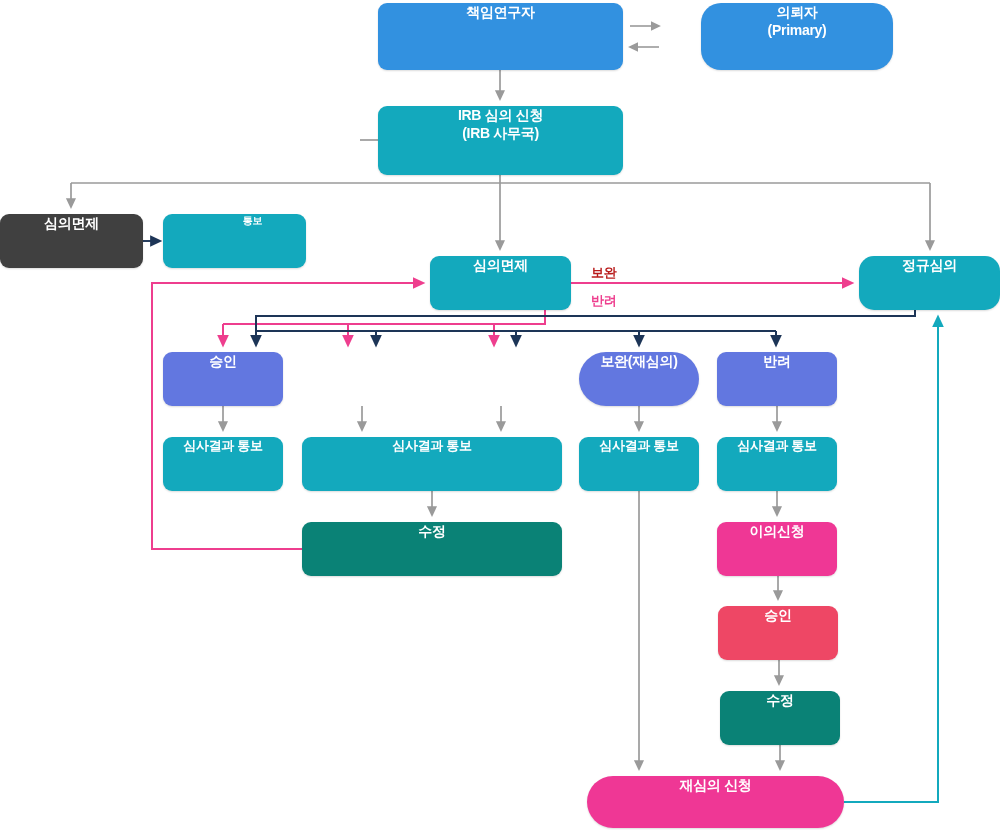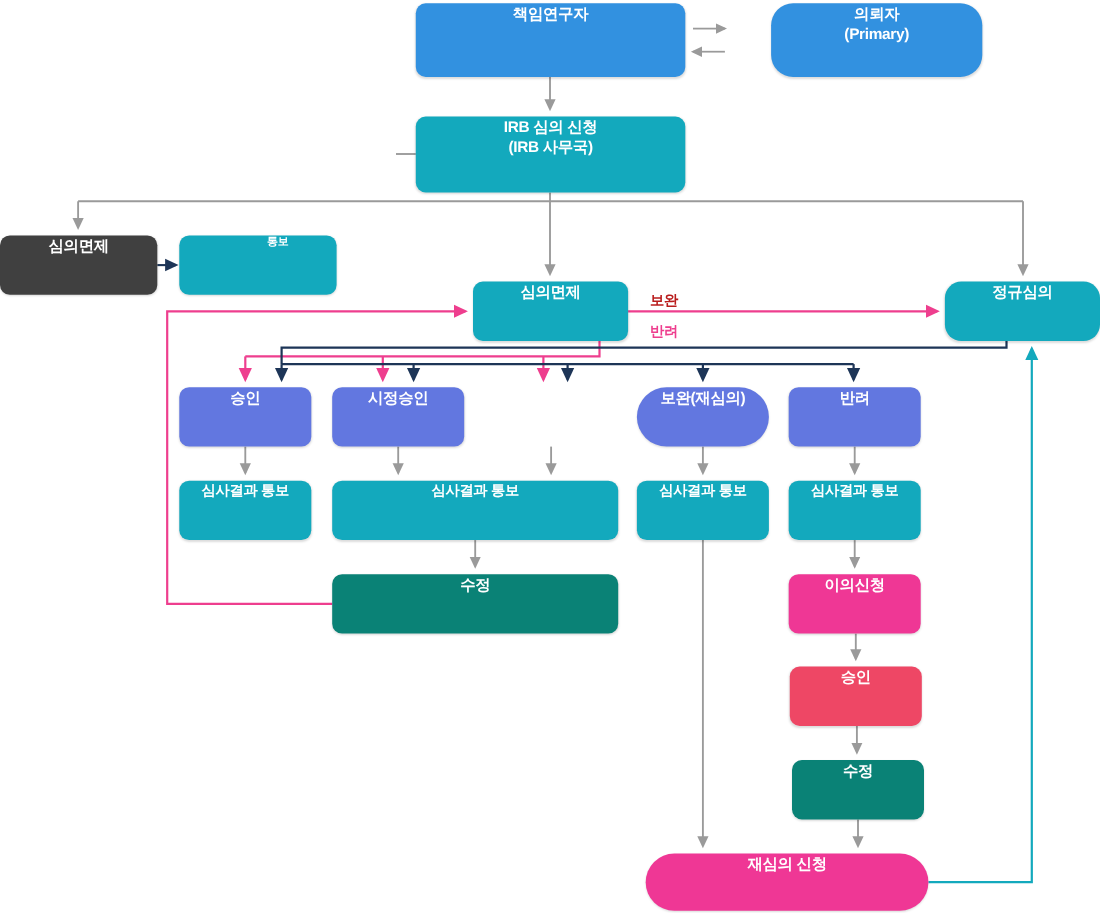--- a/index.html
+++ b/index.html
@@ -146,23 +146,20 @@
   </div>
 
   <div class="node" id="n-fullboard" style="left: 859px; top: 256px; width: 141px; height: 54px; background: rgb(19, 169, 189); font-size: 14px; border-radius: 15px;">
     <span>정규심의</span>
   </div>
 
   <div class="node" id="n-approve" style="left: 163px; top: 352px; width: 120px; height: 54px; background: rgb(98, 119, 224); font-size: 14px;">
     <span>승인</span>
   </div>
 
-  <div class="node" id="n-approve_fix" style="left: 302px; top: 352px; width: 120px; height: 54px; background: rgb(98, 119, 224); font-size: 14px;">
-    <span>시정승인</span>
-  </div>
 
 
   <div class="node" id="n-revise_full" style="left: 579px; top: 352px; width: 120px; height: 54px; background: rgb(98, 119, 224); font-size: 14px; border-radius: 27px;">
     <span>보완(재심의)</span>
   </div>
 
   <div class="node" id="n-reject" style="left: 717px; top: 352px; width: 120px; height: 54px; background: rgb(98, 119, 224); font-size: 14px;">
     <span>반려</span>
   </div>
 

